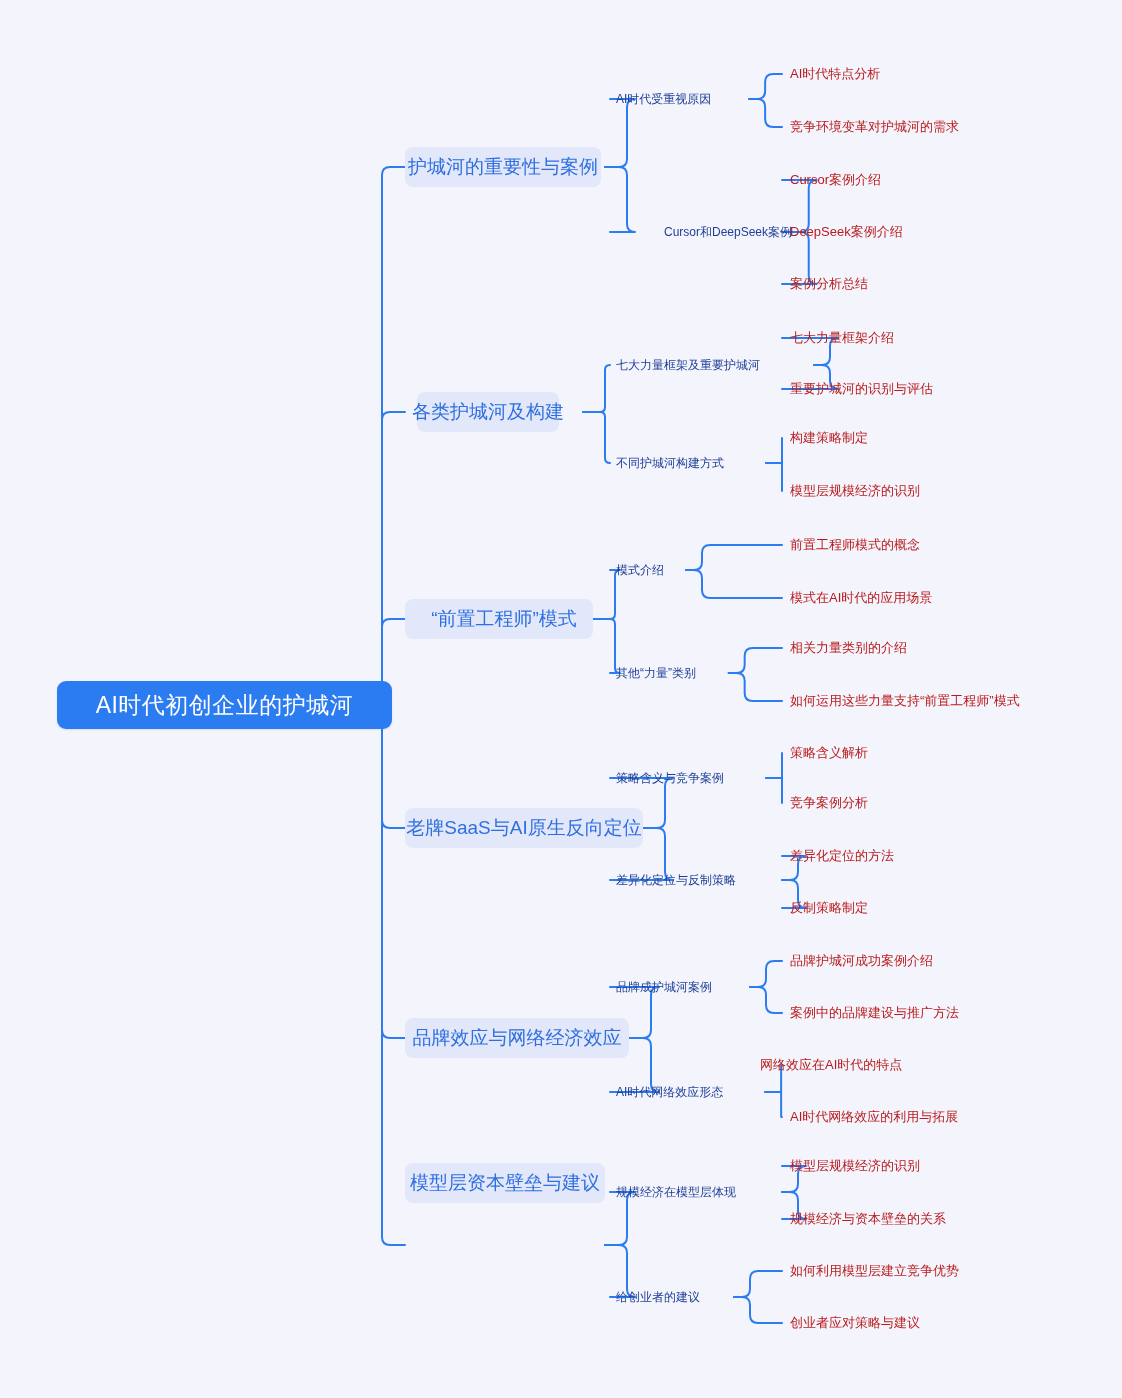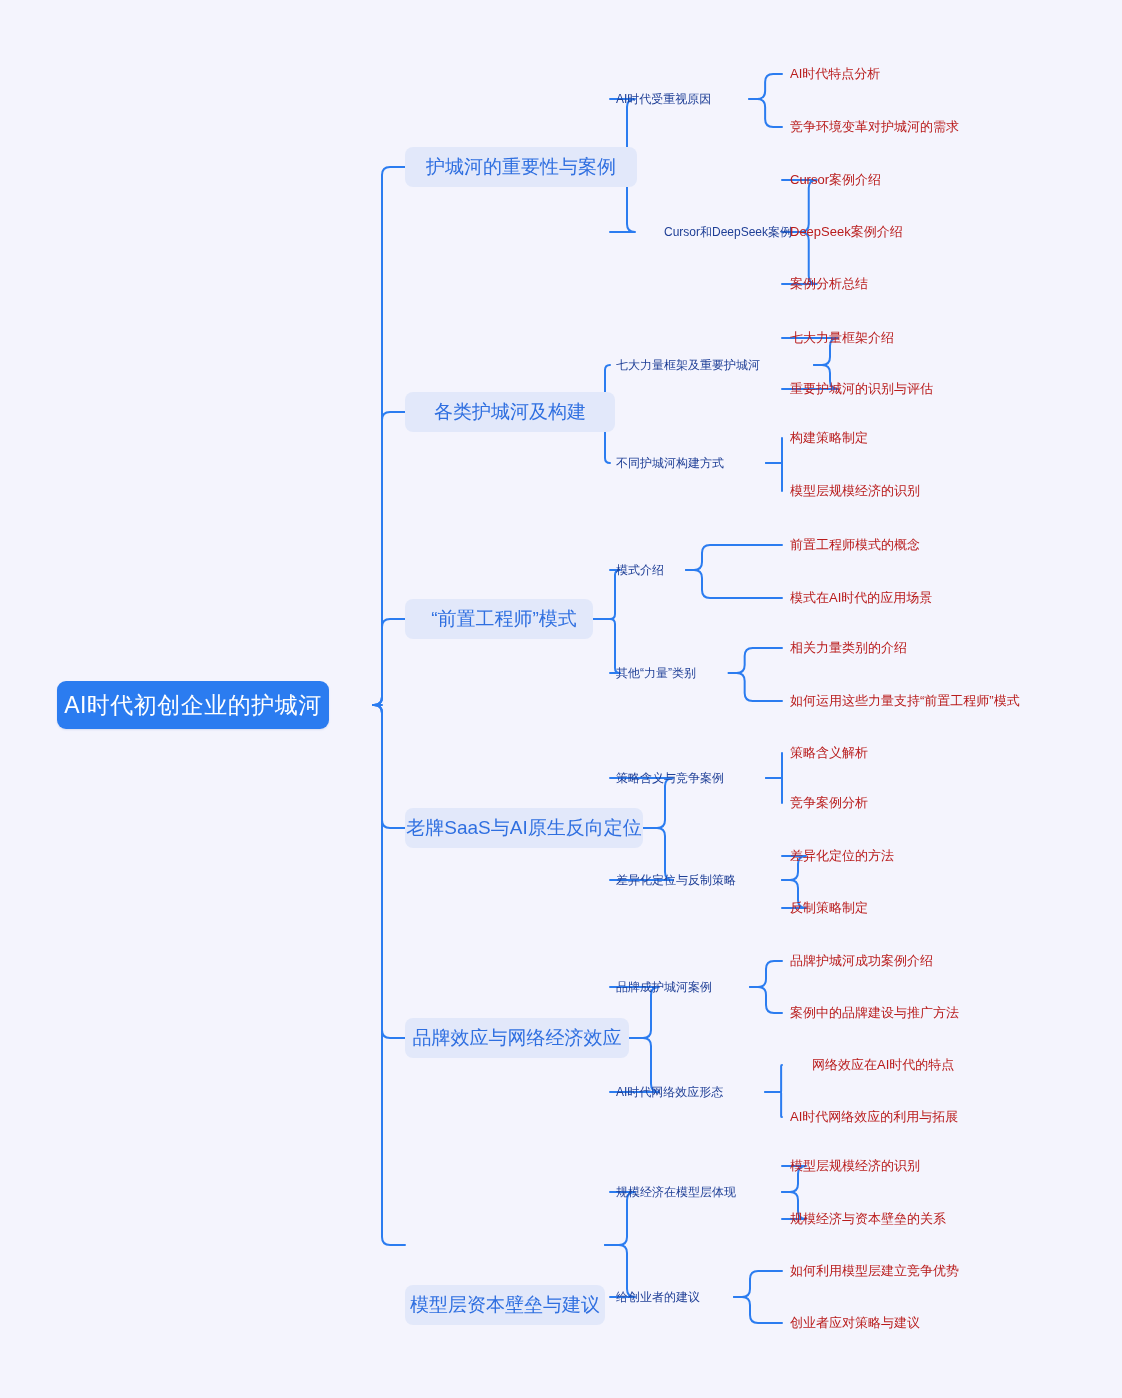--- a/index.html
+++ b/index.html
@@ -105,30 +105,30 @@
       <path d="M 765.125 1092 L 780.25 1092 Q 781.125 1092 781.125 1092.875 L 781.125 1116.125 Q 781.125 1117 782 1117 L 782 1117" fill="none" stroke="#2b7cf0" stroke-width="2" stroke-linecap="round" stroke-linejoin="round"></path>
       <path d="M 373 705 L 374 705 Q 382 705 382 713 L 382 1237 Q 382 1245 390 1245 L 405 1245" fill="none" stroke="#2b7cf0" stroke-width="2" stroke-linecap="round" stroke-linejoin="round"></path>
       <path d="M 605 1245 L 619 1245 Q 627 1245 627 1237 L 627 1200 Q 627 1192 635 1192 L 610 1192" fill="none" stroke="#2b7cf0" stroke-width="2" stroke-linecap="round" stroke-linejoin="round"></path>
       <path d="M 782 1192 L 790 1192 Q 798 1192 798 1184 L 798 1174 Q 798 1166 806 1166 L 782 1166" fill="none" stroke="#2b7cf0" stroke-width="2" stroke-linecap="round" stroke-linejoin="round"></path>
       <path d="M 782 1192 L 790 1192 Q 798 1192 798 1200 L 798 1211 Q 798 1219 806 1219 L 782 1219" fill="none" stroke="#2b7cf0" stroke-width="2" stroke-linecap="round" stroke-linejoin="round"></path>
       <path d="M 605 1245 L 619 1245 Q 627 1245 627 1253 L 627 1289 Q 627 1297 635 1297 L 610 1297" fill="none" stroke="#2b7cf0" stroke-width="2" stroke-linecap="round" stroke-linejoin="round"></path>
       <path d="M 734 1297 L 742 1297 Q 750 1297 750 1289 L 750 1279 Q 750 1271 758 1271 L 782 1271" fill="none" stroke="#2b7cf0" stroke-width="2" stroke-linecap="round" stroke-linejoin="round"></path>
       <path d="M 734 1297 L 742 1297 Q 750 1297 750 1305 L 750 1315 Q 750 1323 758 1323 L 782 1323" fill="none" stroke="#2b7cf0" stroke-width="2" stroke-linecap="round" stroke-linejoin="round"></path>
     </svg>
   <div id="nodes">
-      <div class="node root-node" style="left: 57px; top: 681px; height: 48px; width: 272px; justify-content: center;">AI时代初创企业的护城河</div>
-      <div class="node lvl1-node" style="left: 405px; top: 147px; height: 40px; width: 232px; justify-content: center;">护城河的重要性与案例</div>
+      <div class="node root-node" style="left: 57px; top: 681px; height: 48px; width: 335px; justify-content: center;">AI时代初创企业的护城河</div>
+      <div class="node lvl1-node" style="left: 405px; top: 147px; height: 40px; width: 196px; justify-content: center;">护城河的重要性与案例</div>
       <div class="node lvl2-node" style="left: 616px; top: 87px; height: 24px;">AI时代受重视原因</div>
       <div class="node lvl3-node" style="left: 790px; top: 63px; height: 22px;">AI时代特点分析</div>
       <div class="node lvl3-node" style="left: 790px; top: 116px; height: 22px;">竞争环境变革对护城河的需求</div>
       <div class="node lvl2-node" style="left: 616px; top: 220px; height: 24px; margin-left: 48px;">Cursor和DeepSeek案例</div>
       <div class="node lvl3-node" style="left: 790px; top: 169px; height: 22px;">Cursor案例介绍</div>
       <div class="node lvl3-node" style="left: 790px; top: 221px; height: 22px;">DeepSeek案例介绍</div>
       <div class="node lvl3-node" style="left: 790px; top: 273px; height: 22px;">案例分析总结</div>
-      <div class="node lvl1-node" style="left: 405px; top: 392px; height: 40px; width: 210px; justify-content: center; text-align: right;">各类护城河及构建</div>
+      <div class="node lvl1-node" style="left: 417px; top: 392px; height: 40px; width: 142px; justify-content: center; text-align: right;">各类护城河及构建</div>
       <div class="node lvl2-node" style="left: 616px; top: 353px; height: 24px;">七大力量框架及重要护城河</div>
       <div class="node lvl3-node" style="left: 790px; top: 327px; height: 22px;">七大力量框架介绍</div>
       <div class="node lvl3-node" style="left: 790px; top: 378px; height: 22px;">重要护城河的识别与评估</div>
       <div class="node lvl2-node" style="left: 616px; top: 451px; height: 24px;">不同护城河构建方式</div>
       <div class="node lvl3-node" style="left: 790px; top: 427px; height: 22px;">构建策略制定</div>
       <div class="node lvl3-node" style="left: 790px; top: 480px; height: 22px;">模型层规模经济的识别</div>
       <div class="node lvl1-node" style="left: 405px; top: 599px; height: 40px; width: 188px; justify-content: center; padding-left: 26px;">“前置工程师”模式</div>
       <div class="node lvl2-node" style="left: 616px; top: 558px; height: 24px;">模式介绍</div>
       <div class="node lvl3-node" style="left: 790px; top: 534px; height: 22px;">前置工程师模式的概念</div>
       <div class="node lvl3-node" style="left: 790px; top: 587px; height: 22px;">模式在AI时代的应用场景</div>
@@ -140,23 +140,23 @@
       <div class="node lvl3-node" style="left: 790px; top: 742px; height: 22px;">策略含义解析</div>
       <div class="node lvl3-node" style="left: 790px; top: 792px; height: 22px;">竞争案例分析</div>
       <div class="node lvl2-node" style="left: 616px; top: 868px; height: 24px;">差异化定位与反制策略</div>
       <div class="node lvl3-node" style="left: 790px; top: 845px; height: 22px;">差异化定位的方法</div>
       <div class="node lvl3-node" style="left: 790px; top: 897px; height: 22px;">反制策略制定</div>
       <div class="node lvl1-node" style="left: 405px; top: 1018px; height: 40px; width: 224px; justify-content: center;">品牌效应与网络经济效应</div>
       <div class="node lvl2-node" style="left: 616px; top: 975px; height: 24px;">品牌成护城河案例</div>
       <div class="node lvl3-node" style="left: 790px; top: 950px; height: 22px;">品牌护城河成功案例介绍</div>
       <div class="node lvl3-node" style="left: 790px; top: 1002px; height: 22px;">案例中的品牌建设与推广方法</div>
       <div class="node lvl2-node" style="left: 616px; top: 1080px; height: 24px;">AI时代网络效应形态</div>
-      <div class="node lvl3-node" style="left: 812px; top: 1054px; height: 22px; text-align: right;">网络效应在AI时代的特点</div>
+      <div class="node lvl3-node" style="left: 760px; top: 1054px; height: 22px; text-align: right;">网络效应在AI时代的特点</div>
       <div class="node lvl3-node" style="left: 790px; top: 1106px; height: 22px;">AI时代网络效应的利用与拓展</div>
-      <div class="node lvl1-node" style="left: 405px; top: 1285px; height: 40px; width: 200px; justify-content: center;">模型层资本壁垒与建议</div>
+      <div class="node lvl1-node" style="left: 405px; top: 1163px; height: 40px; width: 200px; justify-content: center;">模型层资本壁垒与建议</div>
       <div class="node lvl2-node" style="left: 616px; top: 1180px; height: 24px;">规模经济在模型层体现</div>
       <div class="node lvl3-node" style="left: 790px; top: 1155px; height: 22px;">模型层规模经济的识别</div>
       <div class="node lvl3-node" style="left: 790px; top: 1208px; height: 22px;">规模经济与资本壁垒的关系</div>
       <div class="node lvl2-node" style="left: 616px; top: 1285px; height: 24px;">给创业者的建议</div>
       <div class="node lvl3-node" style="left: 790px; top: 1260px; height: 22px;">如何利用模型层建立竞争优势</div>
       <div class="node lvl3-node" style="left: 790px; top: 1312px; height: 22px;">创业者应对策略与建议</div>
     </div>
 </div>
 
 </body></html>

